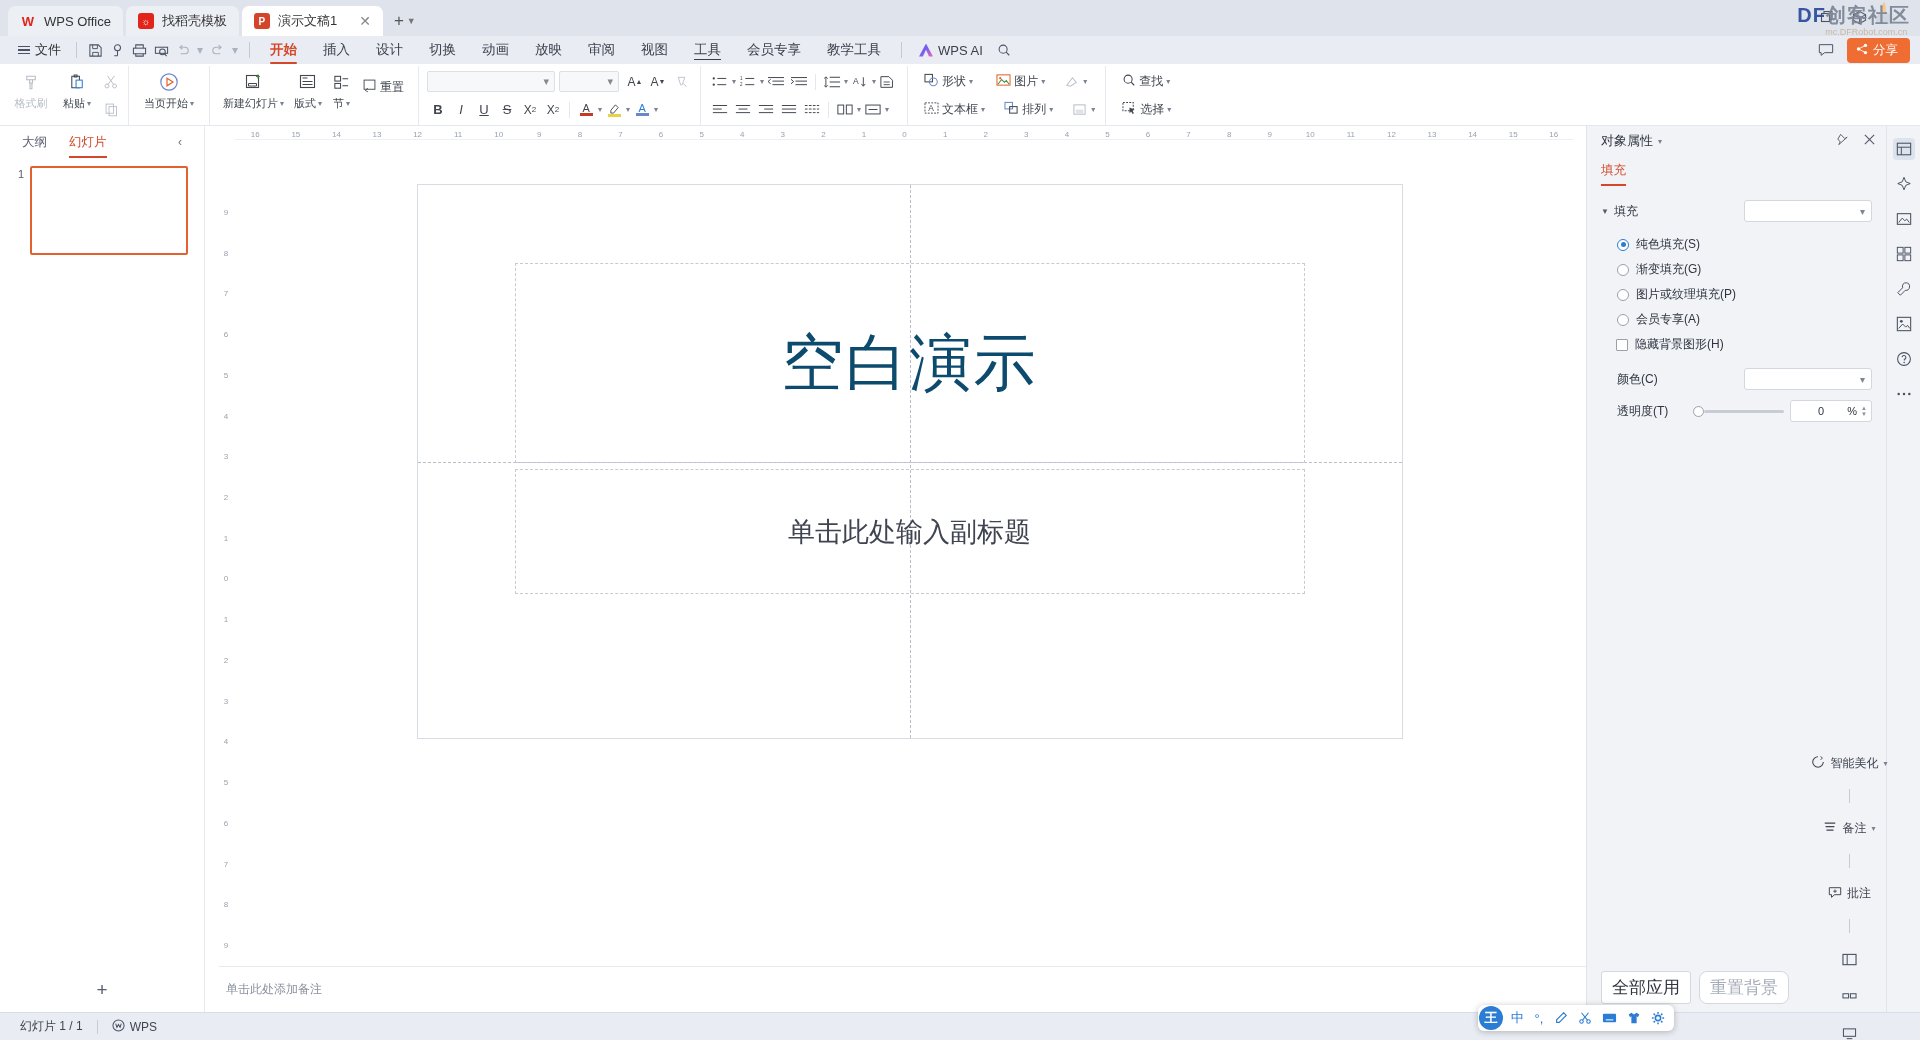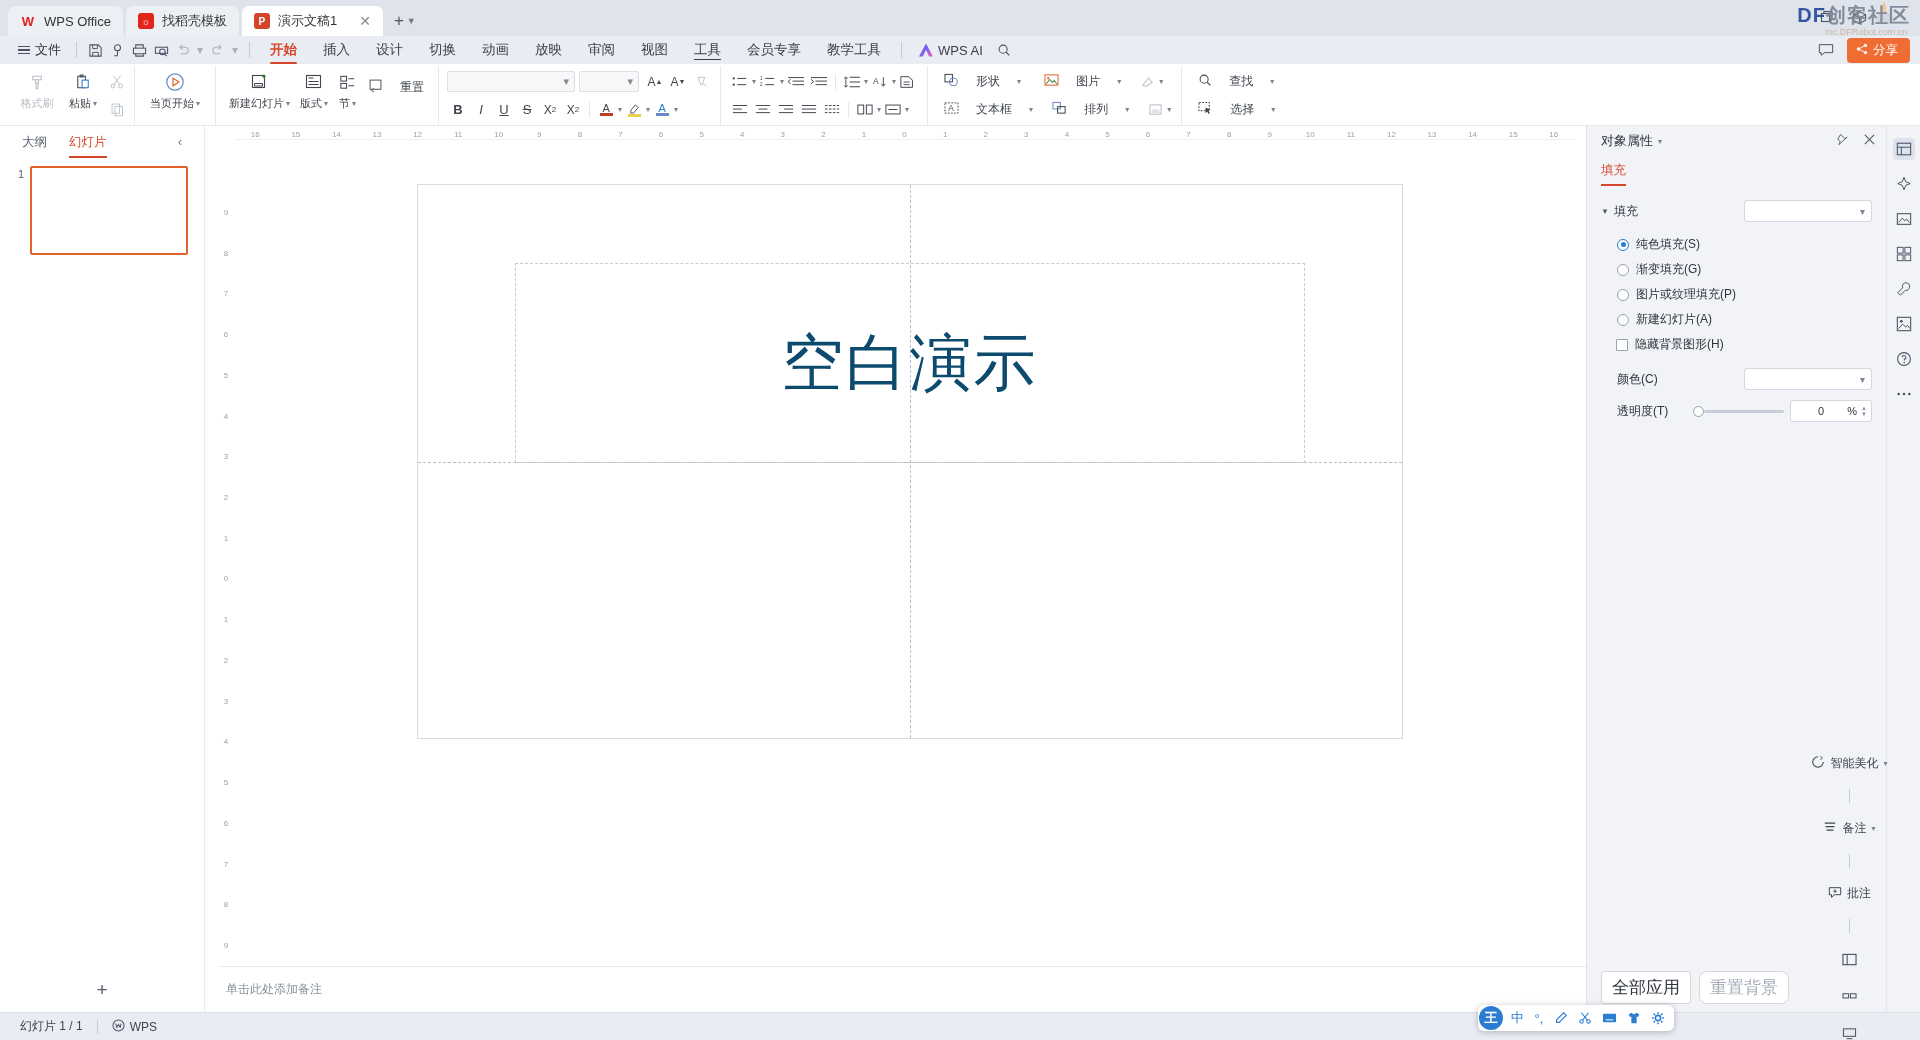--- a/index.html
+++ b/index.html
@@ -94,21 +94,21 @@
   .big-btn.dim { color: #b6bcc6; }
   .big-btn .bi { height: 22px; display:flex;align-items:center;justify-content:center; }
   .big-btn .blab { font-size:11px; white-space:nowrap; display:flex;align-items:center;gap:2px;}
   .big-btn.wide { width: auto; padding-left:5px;padding-right:5px; }
   .caret { font-size: 8px; color: #7a8191; }
 
   .stack2 { display:flex;flex-direction:column; justify-content:center; gap:2px; }
   .srow { display:flex; align-items:center; gap:1px; height: 26px; }
   .sbtn { min-width:22px;height:22px;display:flex;align-items:center;justify-content:center;color:#41464f;font-size:12px; padding:0 2px;}
   .sbtn.dim { color:#b9bfc9; }
-  .sbtn.labeled { gap:17px; padding:0 6px; font-size:12px; white-space:nowrap;}
+  .sbtn.labeled { gap:3px; padding:0 6px; font-size:12px; white-space:nowrap;}
   .combo {
     height: 21px; border:1px solid #dcdfe6; background:#f7f8fa; border-radius:2px;
     display:flex;align-items:center;justify-content:flex-end; padding: 0 5px; color:#888; font-size:11px;
   }
   .fontbox { width: 128px; }
   .sizebox { width: 60px; }
   .mini-sep { width:1px;height:16px;background:#e4e8ee;margin:0 4px; }
 
   
   .body { flex: 1; display: flex; min-height: 0; background:#fff; }
@@ -362,21 +362,21 @@
               <path d="M4.7 6.1 9.3 3.8M4.7 7.9l4.6 2.3" stroke="currentColor" stroke-width="1"></path>
             </svg>
         </span>
         <span>分享</span>
       </div>
     </div>
   </div>
 
   <div class="ribbon">
 
-    <div class="rgroup" style="padding-left:14px;">
+    <div class="rgroup" style="padding-left:8px;">
       <div class="big-btn dim">
         <span class="bi">
           <svg width="19" height="19" viewBox="0 0 20 20">
               <path d="M5 3.5h9v3.5H5z" fill="none" stroke="currentColor" stroke-width="1.1"></path>
               <path d="M8 7v3.5h3V7M8.5 10.5h2v6h-2z" fill="none" stroke="currentColor" stroke-width="1.1"></path>
             </svg>
         </span>
         <span class="blab">格式刷</span>
       </div>
       <div class="big-btn">
@@ -799,20 +799,23 @@
           <span class="vtick">9</span>
         </div>
 
         <div class="canvas-area">
           <div class="slide">
             <div class="guide-v"></div>
             <div class="guide-h"></div>
             <div class="ph ph-title">
               <span class="title-text">空白演示</span>
             </div>
+            <div class="ph ph-sub">
+              <span class="sub-text">单击此处输入副标题</span>
+            </div>
           </div>
         </div>
       </div>
 
       <div class="notes">
         <span>单击此处添加备注</span>
       </div>
     </div>
 
     <div class="rightpane">
@@ -857,21 +860,21 @@
         <div class="radio-row">
           <span class="radio"></span>
           <span>渐变填充(G)</span>
         </div>
         <div class="radio-row">
           <span class="radio"></span>
           <span>图片或纹理填充(P)</span>
         </div>
         <div class="radio-row">
           <span class="radio"></span>
-          <span>新建幻灯片(A)</span>
+          <span>会员专享(A)</span>
         </div>
         <div class="radio-row" style="padding-left:15px;">
           <span class="checkbox"></span>
           <span>隐藏背景图形(H)</span>
         </div>
 
         <div class="rp-row2" style="margin-top:6px;">
           <span class="lbl">颜色(C)</span>
           <span class="rp-select" style="margin-left:auto;">
             <span>▾</span>

